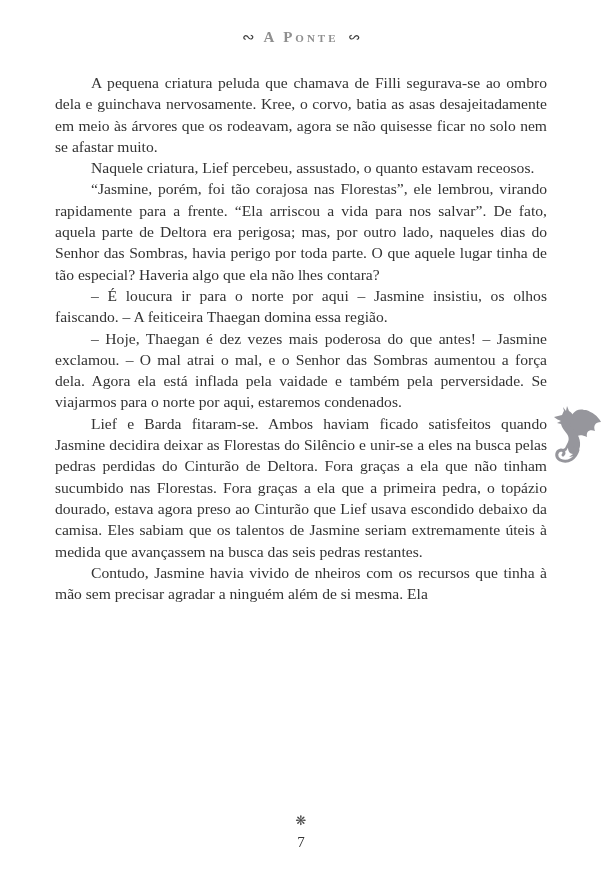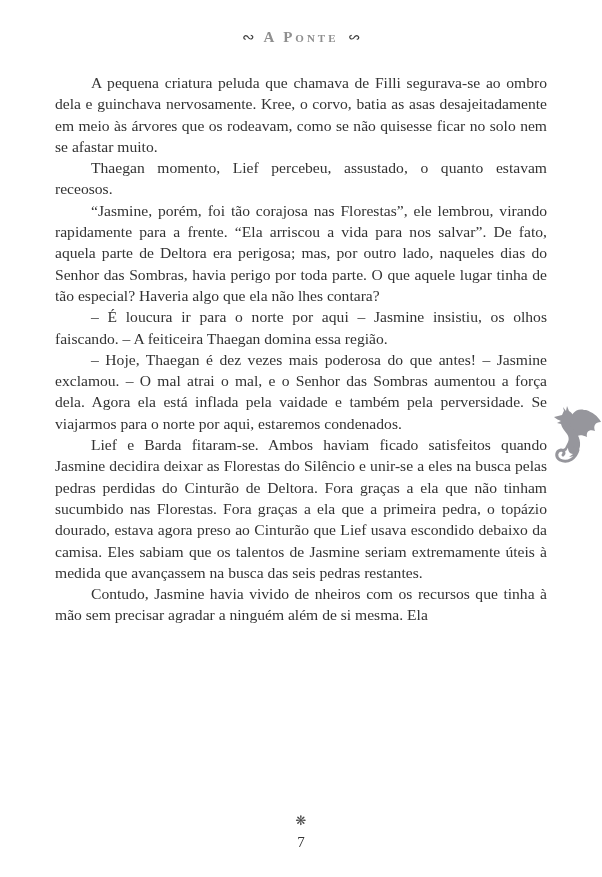--- a/index.html
+++ b/index.html
@@ -81,22 +81,22 @@
 
 <div class="page">
 
   <header class="running-head">
     <span class="orn">∾</span>
     <h1 class="chapter-title">A Ponte</h1>
     <span class="orn flip">∾</span>
   </header>
 
   <main class="body-text">
-    <p>A pequena criatura peluda que chamava de Filli segurava-se ao ombro dela e guinchava nervosamente. Kree, o corvo, batia as asas desajeitadamente em meio às árvores que os rodeavam, como se não quisesse ficar no solo nem se afastar muito.</p>
-    <p>Thaegan momento, Lief percebeu, assustado, o quanto estavam receosos.</p>
+    <p>A pequena criatura peluda que chamava de Filli segurava-se ao ombro dela e guinchava nervosamente. Kree, o corvo, batia as asas desajeitadamente em meio às árvores que os rodeavam, agora se não quisesse ficar no solo nem se afastar muito.</p>
+    <p>Naquele criatura, Lief percebeu, assustado, o quanto estavam receosos.</p>
     <p>“Jasmine, porém, foi tão corajosa nas Florestas”, ele lembrou, virando rapidamente para a frente. “Ela arriscou a vida para nos sal­var”. De fato, aquela parte de Deltora era perigosa; mas, por outro lado, naqueles dias do Senhor das Sombras, havia perigo por toda parte. O que aquele lugar tinha de tão especial? Haveria algo que ela não lhes contara?</p>
     <p>– É loucura ir para o norte por aqui – Jasmine insistiu, os olhos faiscando. – A feiticeira Thaegan domina essa região.</p>
     <p>– Hoje, Thaegan é dez vezes mais poderosa do que antes! – Jasmine exclamou. – O mal atrai o mal, e o Senhor das Sombras aumentou a força dela. Agora ela está inflada pela vaidade e também pela perversidade. Se viajarmos para o norte por aqui, estaremos condenados.</p>
     <p>Lief e Barda fitaram-se. Ambos haviam ficado satisfeitos quando Jasmine decidira deixar as Florestas do Silêncio e unir-se a eles na busca pelas pedras perdidas do Cinturão de Deltora. Fora graças a ela que não tinham sucumbido nas Florestas. Fora graças a ela que a primeira pedra, o topázio dourado, estava agora preso ao Cinturão que Lief usava escondido debaixo da camisa. Eles sabiam que os talentos de Jasmine seriam extremamente úteis à medida que avançassem na busca das seis pedras restantes.</p>
     <p>Contudo, Jasmine havia vivido de nheiros com os recursos que tinha à mão sem precisar agradar a ninguém além de si mesma. Ela</p>
   </main>
 
   <div class="dragon-wrap">
     <svg width="52" height="62" viewBox="0 0 52 62" xmlns="http://www.w3.org/2000/svg">
       <g fill="#96969c" stroke="none">

